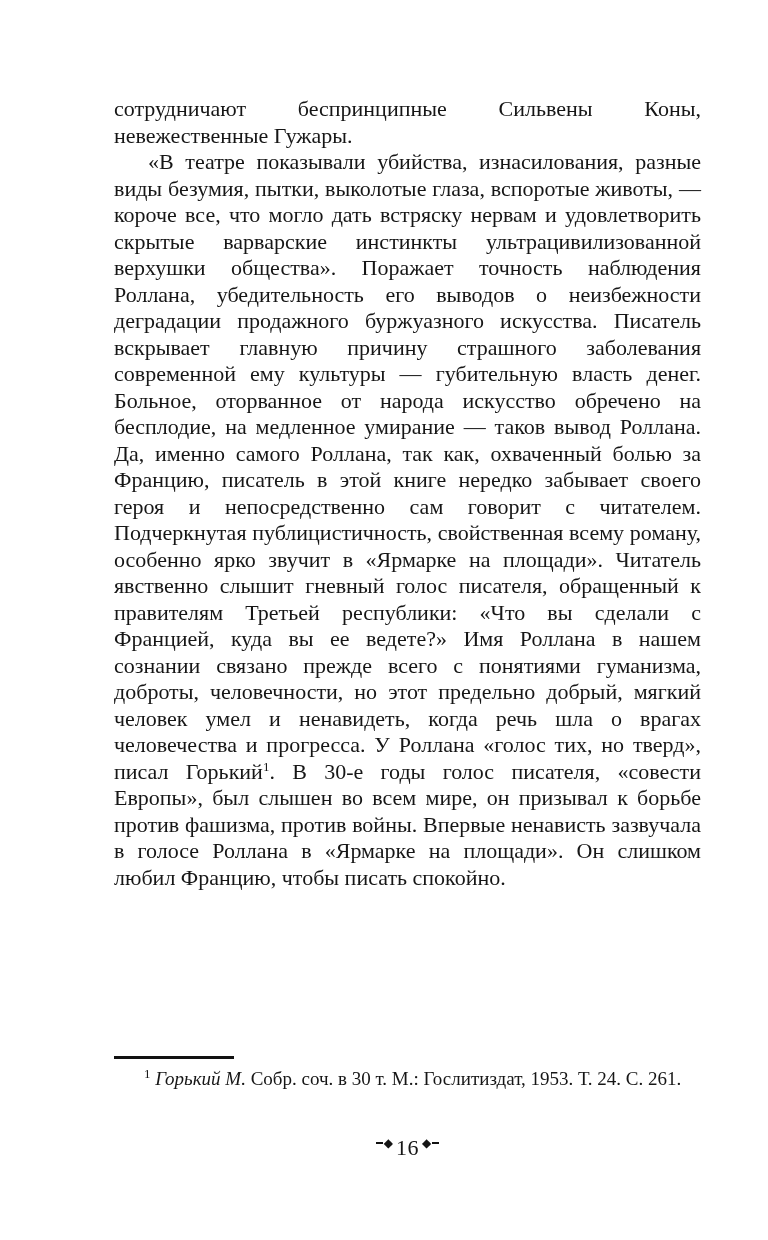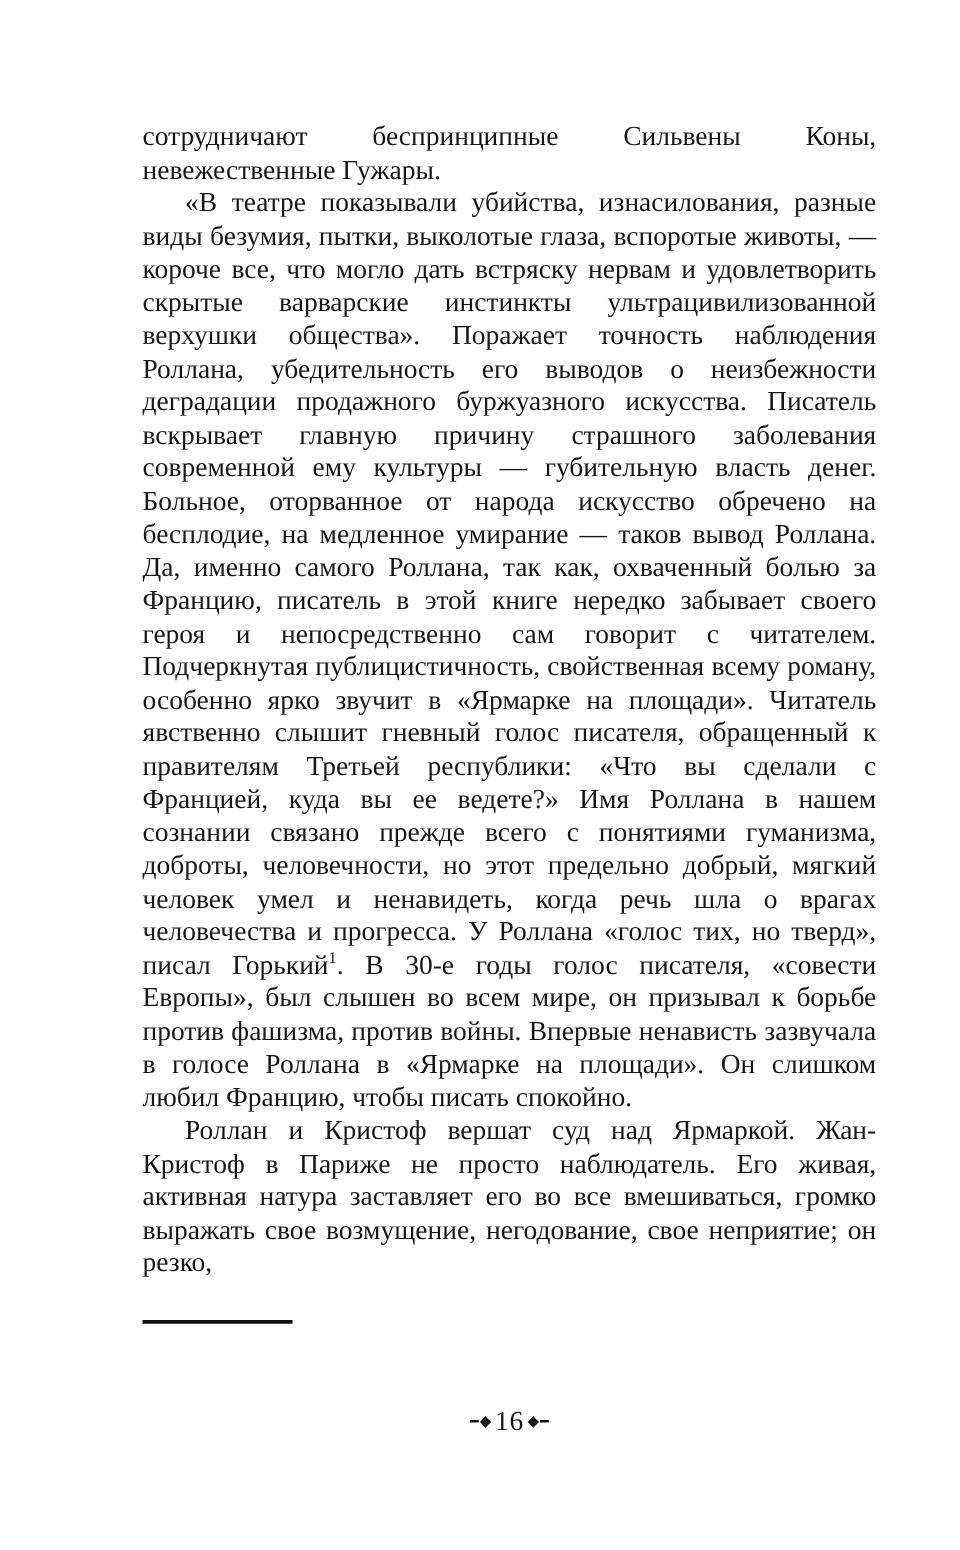--- a/index.html
+++ b/index.html
@@ -86,35 +86,40 @@
   .ornament.right::after {
     content: "";
     display: inline-block;
     width: 7px;
     height: 2px;
     background: #111111;
     margin-left: 1px;
   }
   .page-number {
     letter-spacing: 0.5px;
+    margin-top: 11px;
   }
 </style>
 </head>
 <body>
 
 <div class="page">
 
   <div class="text-block">
     <p class="para">сотрудничают беспринципные Сильвены Коны, невежественные Гужары.</p>
     <p class="para indent"><span>«В театре показывали убийства, изнасилования, разные виды безумия, пытки, выколотые глаза, вспоротые животы, — короче все, что могло дать встряску нервам и удовлетворить скрытые варварские инстинкты ультрацивилизованной верхушки общества». Поражает точность наблюдения Роллана, убедительность его выводов о неизбежности деградации продажного буржуазного искусства. Писатель вскрывает главную причину страшного заболевания современной ему культуры — губительную власть денег. Больное, оторванное от народа искусство обречено на бесплодие, на медленное умирание — таков вывод Роллана. Да, именно самого Роллана, так как, охваченный болью за Францию, писатель в этой книге нередко забывает своего героя и непосредственно сам говорит с читателем. Подчеркнутая публицистичность, свойственная всему роману, особенно ярко звучит в «Ярмарке на площади». Читатель явственно слышит гневный голос писателя, обращенный к правителям Третьей республики: «Что вы сделали с Францией, куда вы ее ведете?» Имя Роллана в нашем сознании связано прежде всего с понятиями гуманизма, доброты, человечности, но этот предельно добрый, мягкий человек умел и ненавидеть, когда речь шла о врагах человечества и прогресса. У Роллана «голос тих, но тверд», писал Горький</span><sup class="note-ref">1</sup><span>. В 30-е годы голос писателя, «совести Европы», был слышен во всем мире, он призывал к борьбе против фашизма, против войны. Впервые ненависть зазвучала в голосе Роллана в «Ярмарке на площади». Он слишком любил Францию, чтобы писать спокойно.</span></p>
-    <p class="para indent">Роллан и Кристоф вершат суд над Ярмаркой. Жан-Кристоф в Париже не просто наблюдатель. Его живая, активная натура заставляет его во все вмешиваться, громко выражать свое возмущение, негодование, свое неприятие; он резко,</p>
   </div>
 
   <div class="footnote-rule"></div>
 
+  <div class="footnote">
+    <sup class="note-ref">1</sup>
+    <span class="author">Горький М.</span>
+    <span>Собр. соч. в 30 т. М.: Гослитиздат, 1953. Т. 24. С. 261.</span>
+  </div>
 
   <div class="page-footer">
     <span class="ornament left">◆</span>
     <span class="page-number">16</span>
     <span class="ornament right">◆</span>
   </div>
 
 </div>
 
 </body></html>

